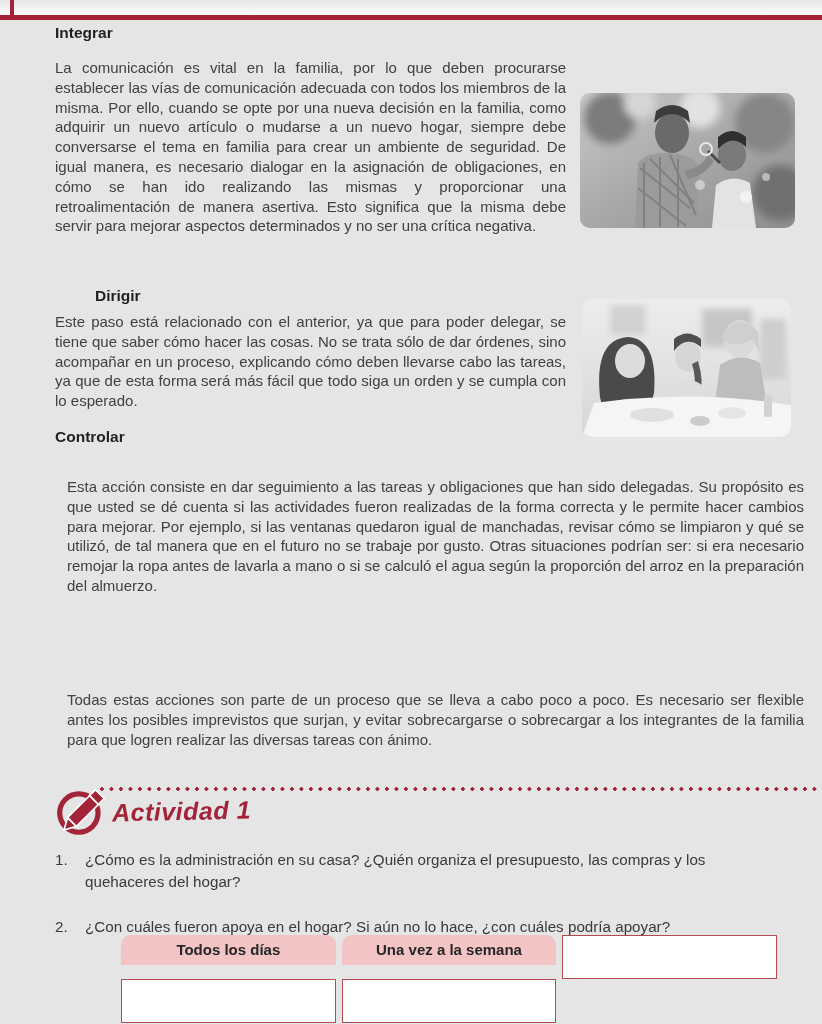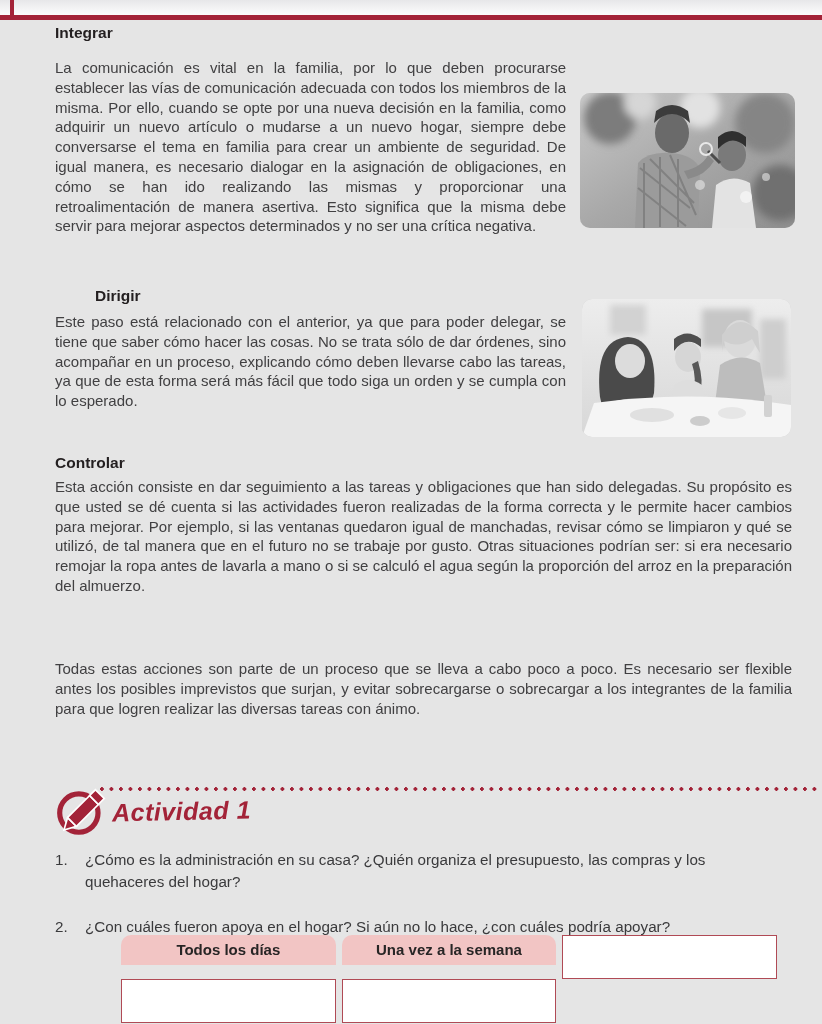--- a/index.html
+++ b/index.html
@@ -34,21 +34,21 @@
   .heading{
     position:absolute;left:55px;
     font-size:15.5px;font-weight:bold;color:var(--heading);
   }
   .para{
     position:absolute;left:55px;
     font-size:15px;line-height:19.8px;
     text-align:justify;color:var(--body);
   }
   .narrow{width:511px;}
-  .wide{width:737px;}
+  .wide{width:737px;margin-left:12px;}
   .photo{
     position:absolute;border-radius:10px;overflow:hidden;
     background:#cfcfcf;
   }
   .photo svg{display:block;}
   #photo1{left:580px;top:93px;width:215px;height:135px;}
   #photo2{left:582px;top:299px;width:209px;height:138px;}
   .dotted-rule{
     position:absolute;left:100px;top:787px;width:722px;height:4px;
     background-image:radial-gradient(circle at 2px 2px,var(--accent) 1.7px,transparent 2px);
@@ -173,23 +173,23 @@
       <path d="M132 112 L138 66 q20 -14 40 -2 l8 48 Z" fill="#bdbdbd"></path>
 
       <path d="M0 138 L12 104 q100 -14 197 2 L209 138 Z" fill="#f5f5f5"></path>
       <ellipse cx="70" cy="116" rx="22" ry="7" fill="#e0e0e0"></ellipse>
       <ellipse cx="118" cy="122" rx="10" ry="5" fill="#cccccc"></ellipse>
       <ellipse cx="150" cy="114" rx="14" ry="6" fill="#e6e6e6"></ellipse>
       <rect x="182" y="96" width="8" height="22" rx="2" fill="#d2d2d2"></rect>
     </svg>
   </div>
 
-  <h3 class="heading" style="top:454px;">Controlar</h3>
+  <h3 class="heading" style="top:428px;">Controlar</h3>
   <p class="para wide" style="top:477px;">Esta acción consiste en dar seguimiento a las tareas y obligaciones que han sido delegadas. Su propósito es que usted se dé cuenta si las actividades fueron realizadas de la forma correcta y le permite hacer cambios para mejorar. Por ejemplo, si las ventanas quedaron igual de manchadas, revisar cómo se limpiaron y qué se utilizó, de tal manera que en el futuro no se trabaje por gusto. Otras situaciones podrían ser: si era necesario remojar la ropa antes de lavarla a mano o si se calculó el agua según la proporción del arroz en la preparación del almuerzo.</p>
-  <p class="para wide" style="top:659px;">Todas estas acciones son parte de un proceso que se lleva a cabo poco a poco. Es necesario ser flexible antes los posibles imprevistos que surjan, y evitar sobrecargarse o sobrecargar a los integrantes de la familia para que logren realizar las diversas tareas con ánimo.</p>
+  <p class="para wide" style="top:690px;">Todas estas acciones son parte de un proceso que se lleva a cabo poco a poco. Es necesario ser flexible antes los posibles imprevistos que surjan, y evitar sobrecargarse o sobrecargar a los integrantes de la familia para que logren realizar las diversas tareas con ánimo.</p>
 
   <div class="dotted-rule"></div>
   <div class="activity-icon">
     <svg width="58" height="54" viewBox="0 0 56 52" xmlns="http://www.w3.org/2000/svg">
       <circle cx="24" cy="28" r="18.5" fill="none" stroke="#a32338" stroke-width="5"></circle>
       <g transform="translate(28 26) rotate(-45)">
         <polygon points="-26,0 -15,-6 -15,6" fill="#a32338" stroke="#ffffff" stroke-width="1.6"></polygon>
         <rect x="-15" y="-6" width="30" height="12" fill="#a32338" stroke="#ffffff" stroke-width="1.6"></rect>
         <rect x="15" y="-6" width="8" height="12" fill="#a32338" stroke="#ffffff" stroke-width="1.6"></rect>
       </g>

